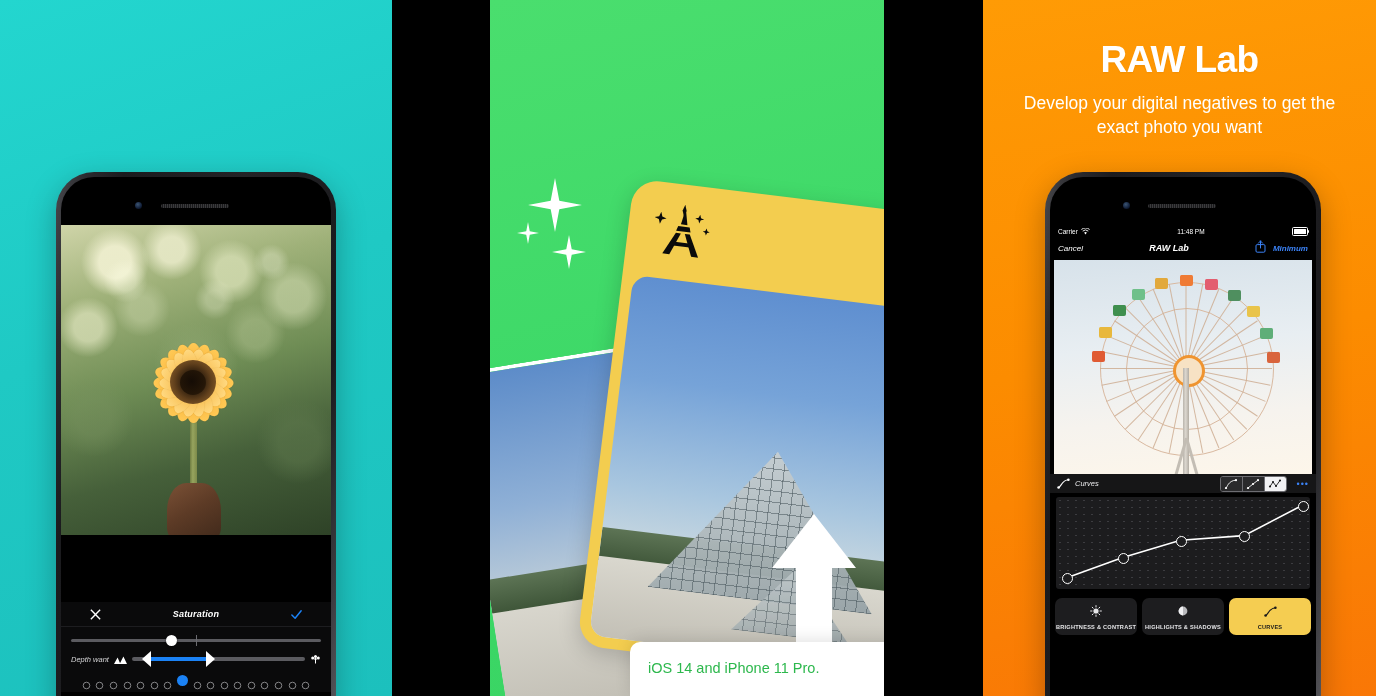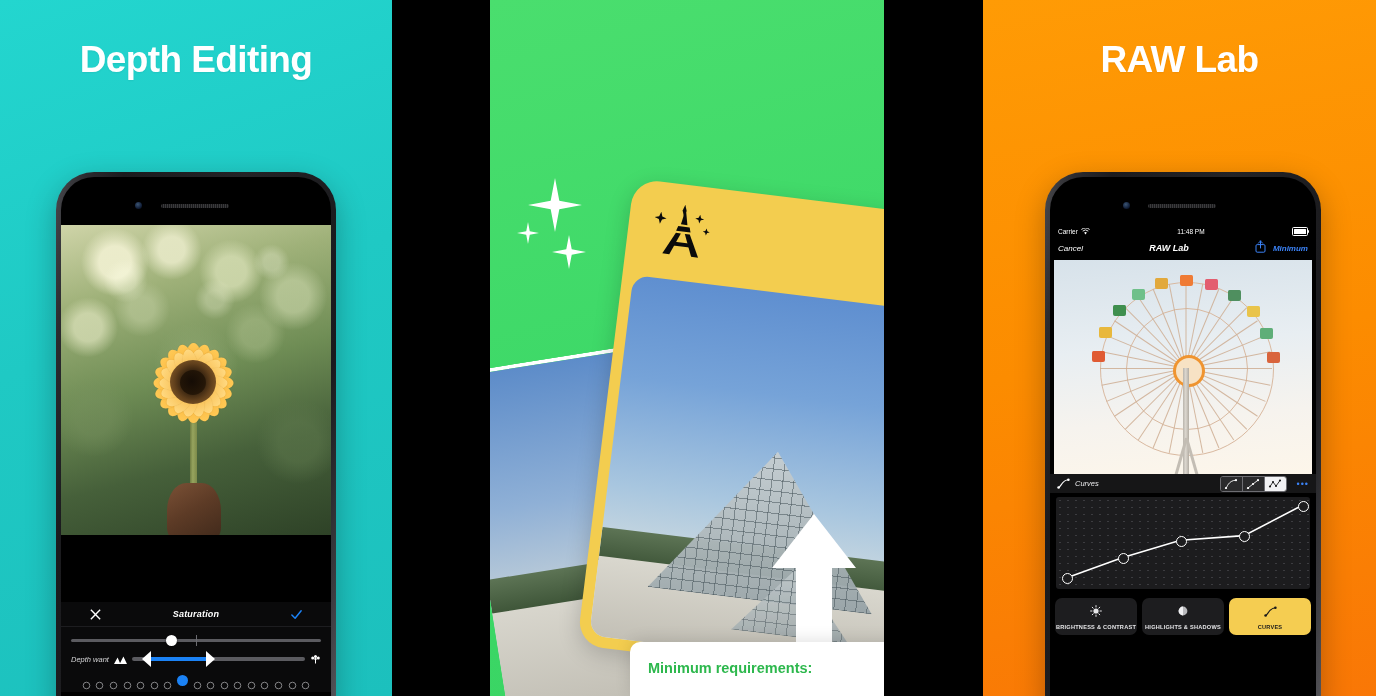--- a/index.html
+++ b/index.html
@@ -147,21 +147,20 @@
   .tab-lbl{font-size:5.6px;font-weight:bold;letter-spacing:.25px;color:#e6e6e8;white-space:nowrap;}
   .tab.active .tab-lbl{color:#1a1a1a;}
 </style>
 </head>
 <body>
 
 <div class="stage">
 
   <div class="panel" id="panel-depth">
     <div class="panel-head">
-      <div class="p-title">Depth Editing</div>
     </div>
 
     <div class="phone" style="left:56px;top:172px;width:280px;height:560px;">
       <div class="phone-inner">
         <div class="notch-cam" style="left:74px;top:25px;"></div>
         <div class="speaker" style="left:100px;top:27px;width:68px;"></div>
 
         <div class="screen" style="top:48px;height:310px;">
           <div class="sunflower-photo">
             <div class="bokeh-grain"></div>
@@ -357,27 +356,28 @@
       </div>
     </div>
 
     <div class="arrow-up" style="left:278px;top:512px;">
       <svg width="92" height="160" viewBox="0 0 92 160">
         <path d="M46 2 L88 56 L64 56 L64 158 L28 158 L28 56 L4 56 Z" fill="#ffffff"></path>
       </svg>
     </div>
 
     <div class="req-card" style="left:140px;bottom:0;width:254px;">
-      <div class="req-strong">Minimum requirements:</div>
+      <div class="req-text">iOS 14 and iPhone 11 Pro.</div>
     </div>
   </div>
 
   <div class="panel" id="panel-raw">
     <div class="panel-head">
       <div class="p-title">RAW Lab</div>
+      <div class="p-sub">Develop your digital negatives to get the exact photo you want</div>
     </div>
 
     <div class="phone" style="left:62px;top:172px;width:276px;height:560px;">
       <div class="phone-inner">
         <div class="notch-cam" style="left:73px;top:25px;"></div>
         <div class="speaker" style="left:98px;top:27px;width:68px;"></div>
 
         <div class="screen" style="top:48px;bottom:35px;">
 
           <div class="statusbar">

